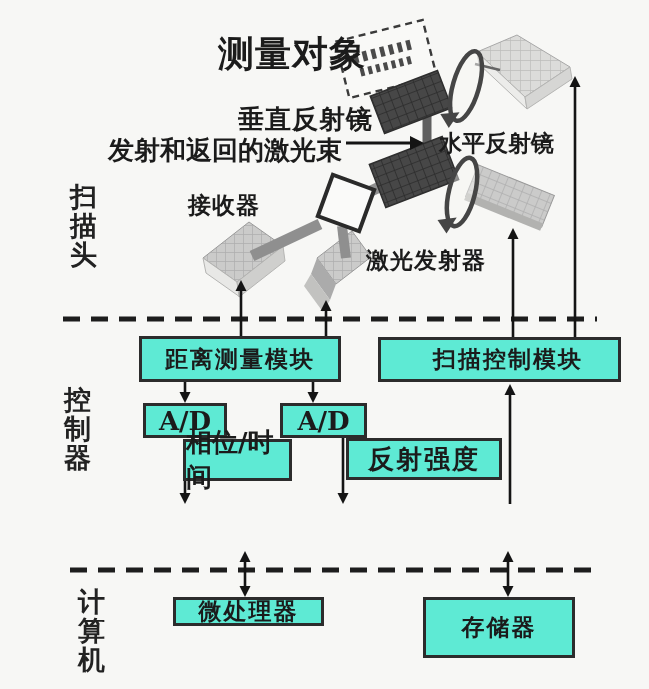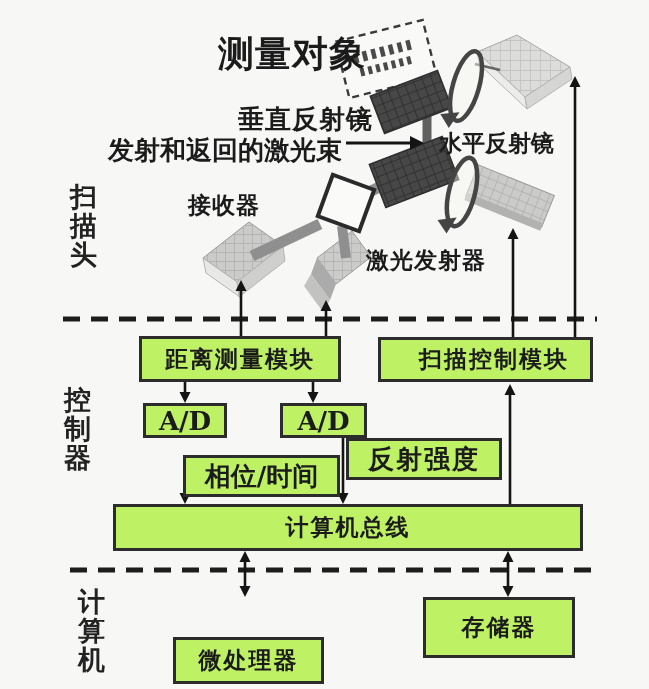--- a/index.html
+++ b/index.html
@@ -21,21 +21,21 @@
     white-space:nowrap;letter-spacing:1px;
   }
   .vlbl{
     position:absolute;z-index:3;
     width:30px;font-size:27px;line-height:1.07;
     font-weight:600;color:#222;
     word-break:break-all;letter-spacing:0;
   }
   .box{
     position:absolute;z-index:2;
-    background:#bef264;
+    background:#5eead4;
     border:3px solid #2c2c2c;
     box-sizing:border-box;
     display:flex;align-items:center;justify-content:center;
     font-weight:600;color:#1b1b1b;letter-spacing:2px;
   }
   .fs27{font-size:23px;}
   .fs26{font-size:26px;}
   .fs28{font-size:36px;}
 </style>
 </head>
@@ -180,23 +180,22 @@
   <div class="vlbl" style="left:78px;top:588px;">计算机</div>
 
   <div class="lbl fs28" style="left:218px;top:30px;">测量对象</div>
   <div class="lbl fs26" style="left:238px;top:102px;">垂直反射镜</div>
   <div class="lbl fs26" style="left:108px;top:133px;letter-spacing:0;">发射和返回的激光束</div>
   <div class="lbl fs27" style="left:439px;top:128px;letter-spacing:0;">水平反射镜</div>
   <div class="lbl fs27" style="left:188px;top:190px;">接收器</div>
   <div class="lbl fs27" style="left:366px;top:245px;">激光发射器</div>
 
   <div class="box fs27" style="left:139px;top:336px;width:202px;height:46px;">距离测量模块</div>
-  <div class="box fs27" style="left:378px;top:337px;width:215px;height:45px;padding-left:17px;">扫描控制模块</div>
+  <div class="box fs27" style="left:378px;top:337px;width:243px;height:45px;padding-left:17px;">扫描控制模块</div>
   <div class="box fs26" style="left:143px;top:403px;width:84px;height:35px;letter-spacing:0;">A/D</div>
   <div class="box fs26" style="left:280px;top:403px;width:87px;height:35px;letter-spacing:0;">A/D</div>
-  <div class="box fs26" style="left:183px;top:455px;width:157px;height:42px;letter-spacing:0;">相位/时间</div>
+  <div class="box fs26" style="left:183px;top:439px;width:109px;height:42px;letter-spacing:0;">相位/时间</div>
   <div class="box fs26" style="left:346px;top:438px;width:156px;height:42px;">反射强度</div>
-  <div class="box fs27" style="left:113px;top:504px;width:470px;height:47px;">计算机总线</div>
-
-  <div class="box fs27" style="left:173px;top:597px;width:151px;height:47px;margin-top:40px;">微处理器</div>
+
+  <div class="box fs27" style="left:173px;top:597px;width:151px;height:29px;">微处理器</div>
   <div class="box fs27" style="left:423px;top:597px;width:152px;height:61px;">存储器</div>
 
 </div>
 
 </body></html>

